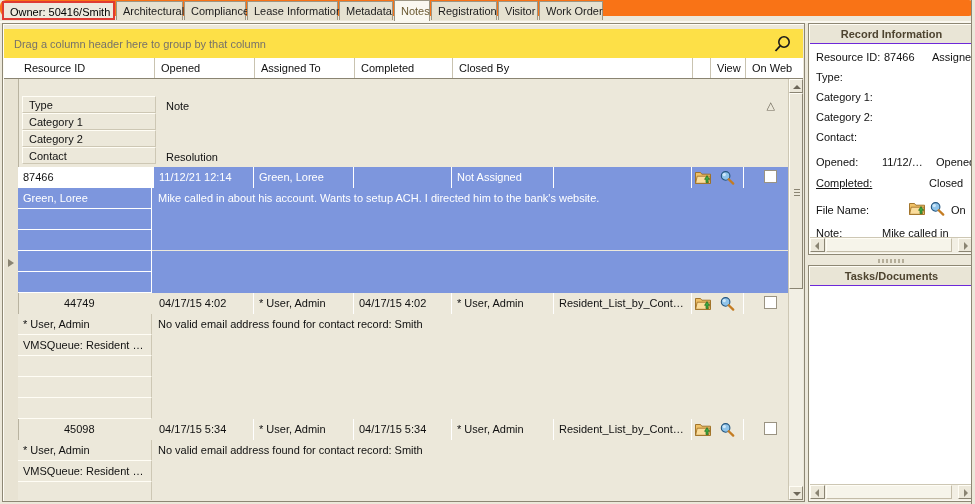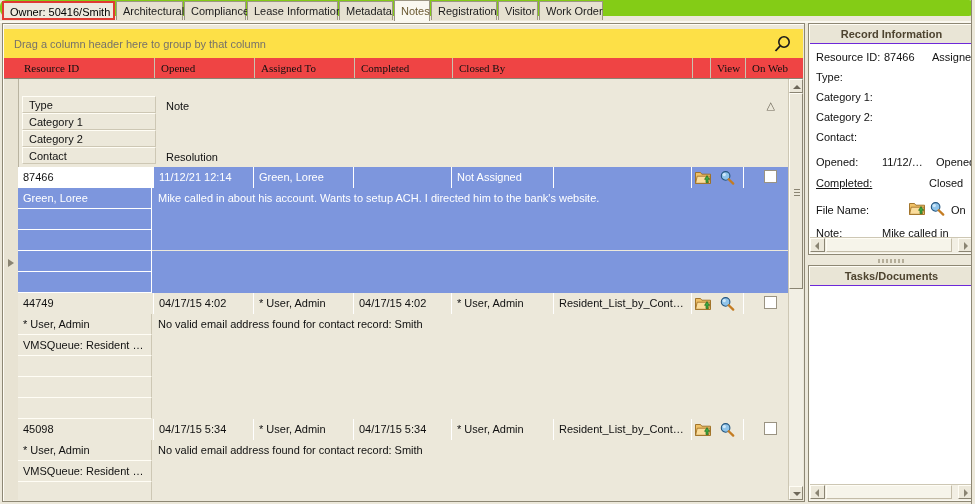--- a/index.html
+++ b/index.html
@@ -5,21 +5,21 @@
   html,body{margin:0;padding:0;}
   body{
     width:975px;height:504px;overflow:hidden;
     background:#ece8da;
     font-family:"Liberation Sans","DejaVu Sans",sans-serif;
     font-size:11px;color:#000;
   }
   .app{position:relative;width:975px;height:504px;}
 
   
-  .tabstrip{position:absolute;left:0;top:0;width:975px;height:16px;background:#84cc16;border-radius:6px;}
+  .tabstrip{position:absolute;left:0;top:0;width:975px;height:16px;background:#f97316;border-radius:6px;}
   .tab{
     position:absolute;top:1px;height:19px;line-height:19px;
     background:#e6e1d0;border:1px solid #9c9684;border-bottom:none;
     padding:0 6px;white-space:nowrap;font-size:11px;color:#1b1b1b;
     box-sizing:border-box;
   }
   .tab.first{
     top:1px;height:19px;background:#eeeade;border:2px solid #e03b32;
     color:#000;font-weight:normal;
   }
@@ -37,21 +37,21 @@
   .groupbar{
     position:absolute;left:1px;top:5px;right:1px;height:32px;
     background:#fde047;color:#76716a;font-size:11px;
     border-bottom:1px solid #b9b3a0;
   }
   .groupbar .txt{position:absolute;left:10px;top:9px;}
   .srchglass{position:absolute;right:8px;top:4px;width:24px;height:24px;}
 
   .hdrrow{
     position:absolute;left:1px;top:34px;right:1px;height:20px;
-    background:#ef4444;border-bottom:1px solid #8a8472;font-family:Liberation Serif, serif;
+    background:#ffffff;border-bottom:1px solid #8a8472;
   }
   .hcell{
     position:absolute;top:0;height:20px;line-height:20px;
     font-size:11px;color:#101010;padding-left:6px;box-sizing:border-box;
     border-left:1px solid #c9c3b0;white-space:nowrap;overflow:hidden;
   }
   .hcell.noline{border-left:none;}
 
   
   .gridbody{
@@ -81,21 +81,21 @@
   .grow{position:absolute;left:14px;right:14px;}
   .gcellrow{position:absolute;left:0;right:0;height:21px;}
   .gcell{
     position:absolute;top:0;height:21px;line-height:20px;
     font-size:11px;padding-left:5px;box-sizing:border-box;white-space:nowrap;
     overflow:hidden;border-right:1px solid #fff;
   }
   .grow.sel .gcell{background:#7d96dd;color:#fff;border-right-color:#fff;}
   .grow.norm .gcell{background:#ece8da;color:#111;border-right-color:#fff;}
   .grow.sel .gcell.idcell{background:#ffffff;color:#111;}
-  .grow.norm .gcell.idcell{background:#ece8da;color:#111;}
+  .grow.norm .gcell.idcell{background:#ece8da;color:#111;margin-left:41px;}
 
   .sidecells{position:absolute;left:0;width:134px;}
   .sidecell{
     position:absolute;left:0;width:134px;height:21px;line-height:20px;
     font-size:11px;padding-left:5px;box-sizing:border-box;
     border-bottom:1px solid #fff;border-right:1px solid #fff;
     white-space:nowrap;overflow:hidden;
   }
   .grow.sel .sidecell{background:#7d96dd;color:#fff;}
   .grow.norm .sidecell{background:#ece8da;color:#111;border-bottom-color:#fffdf5;border-right-color:#cdc7b4;}

